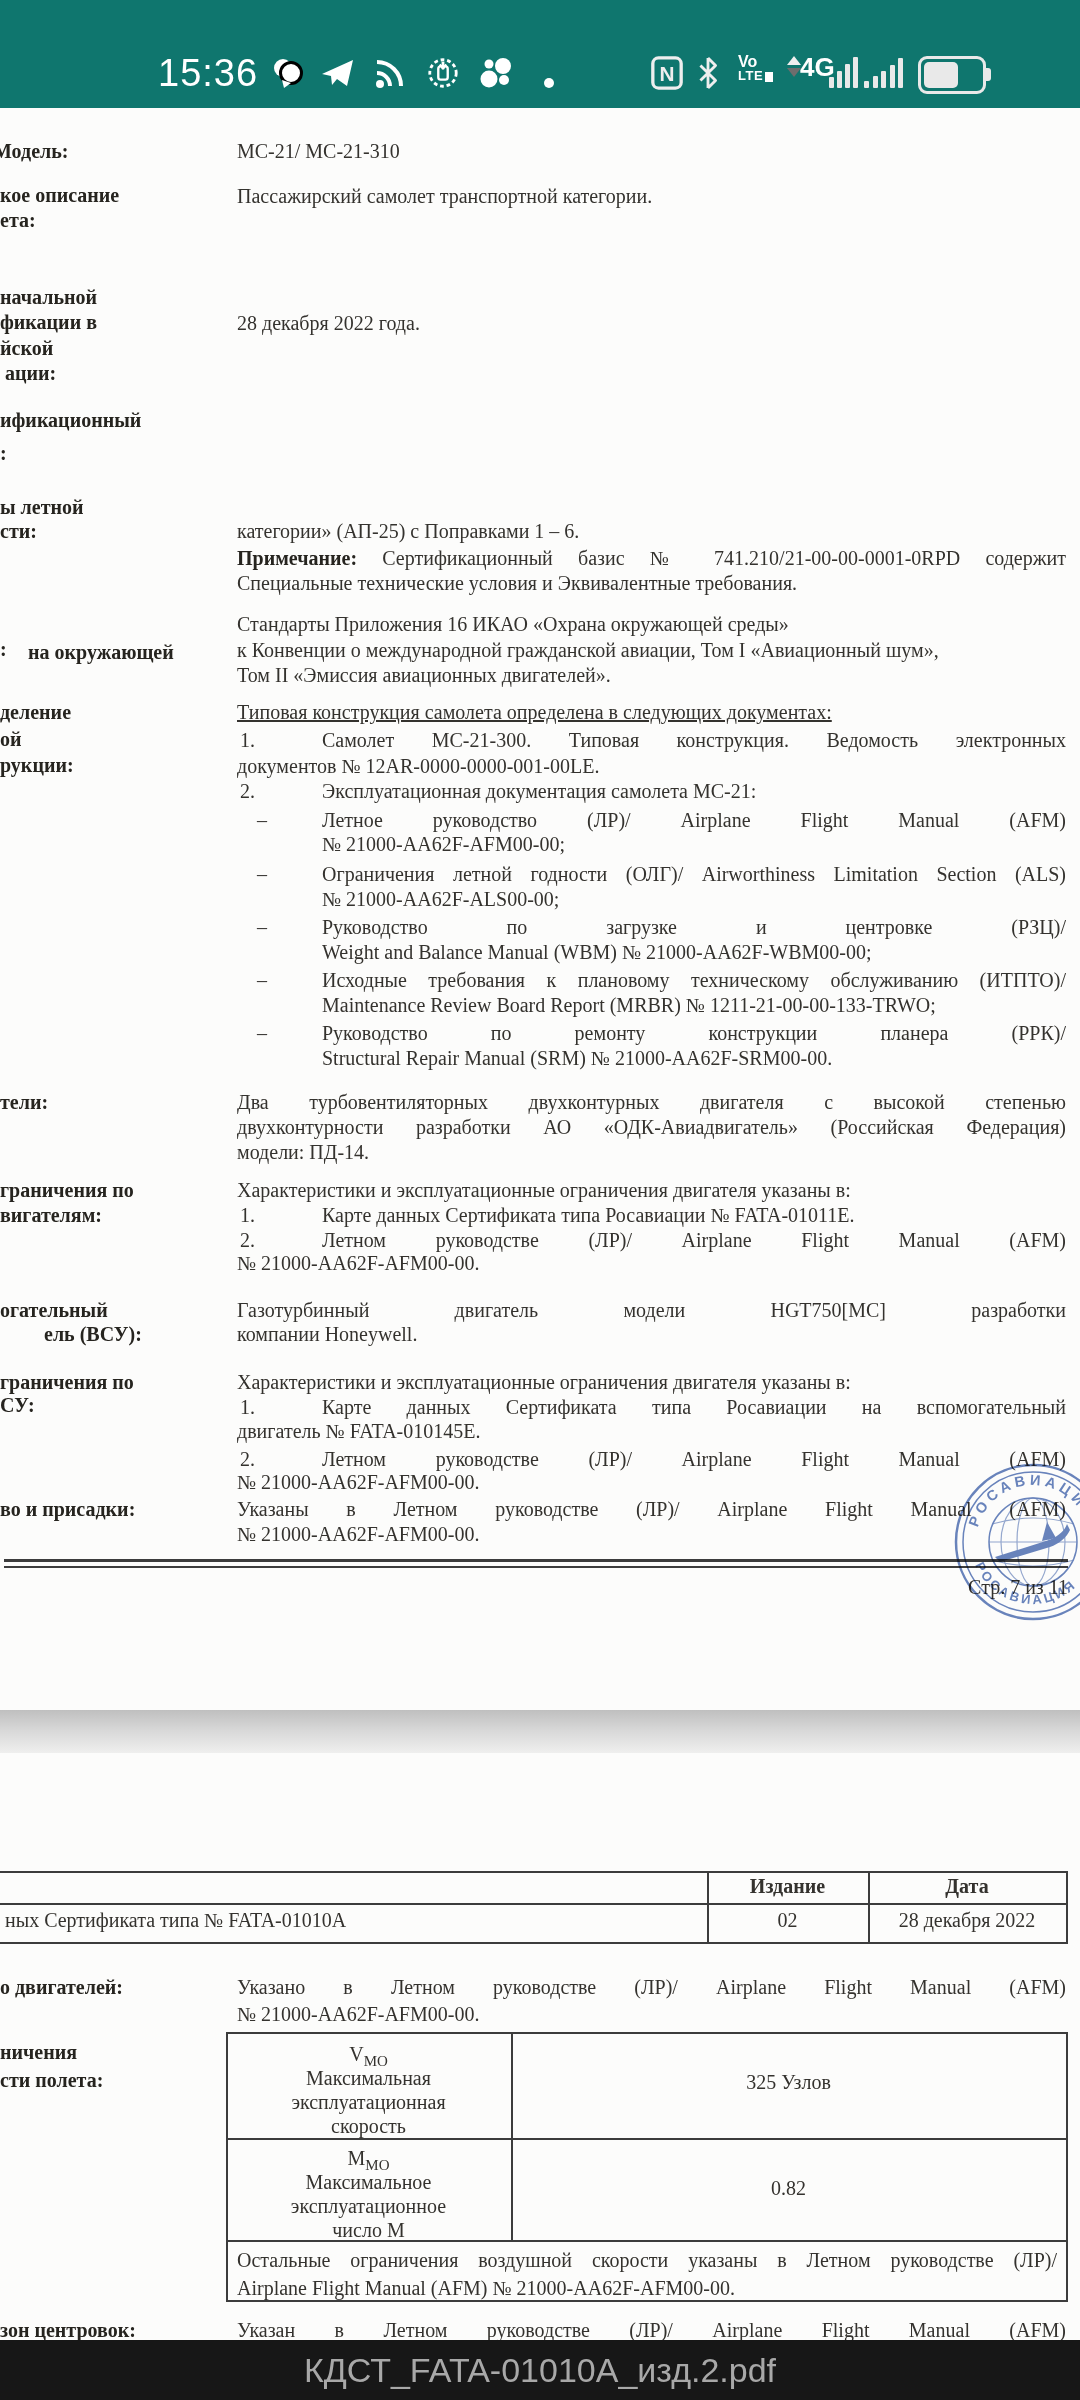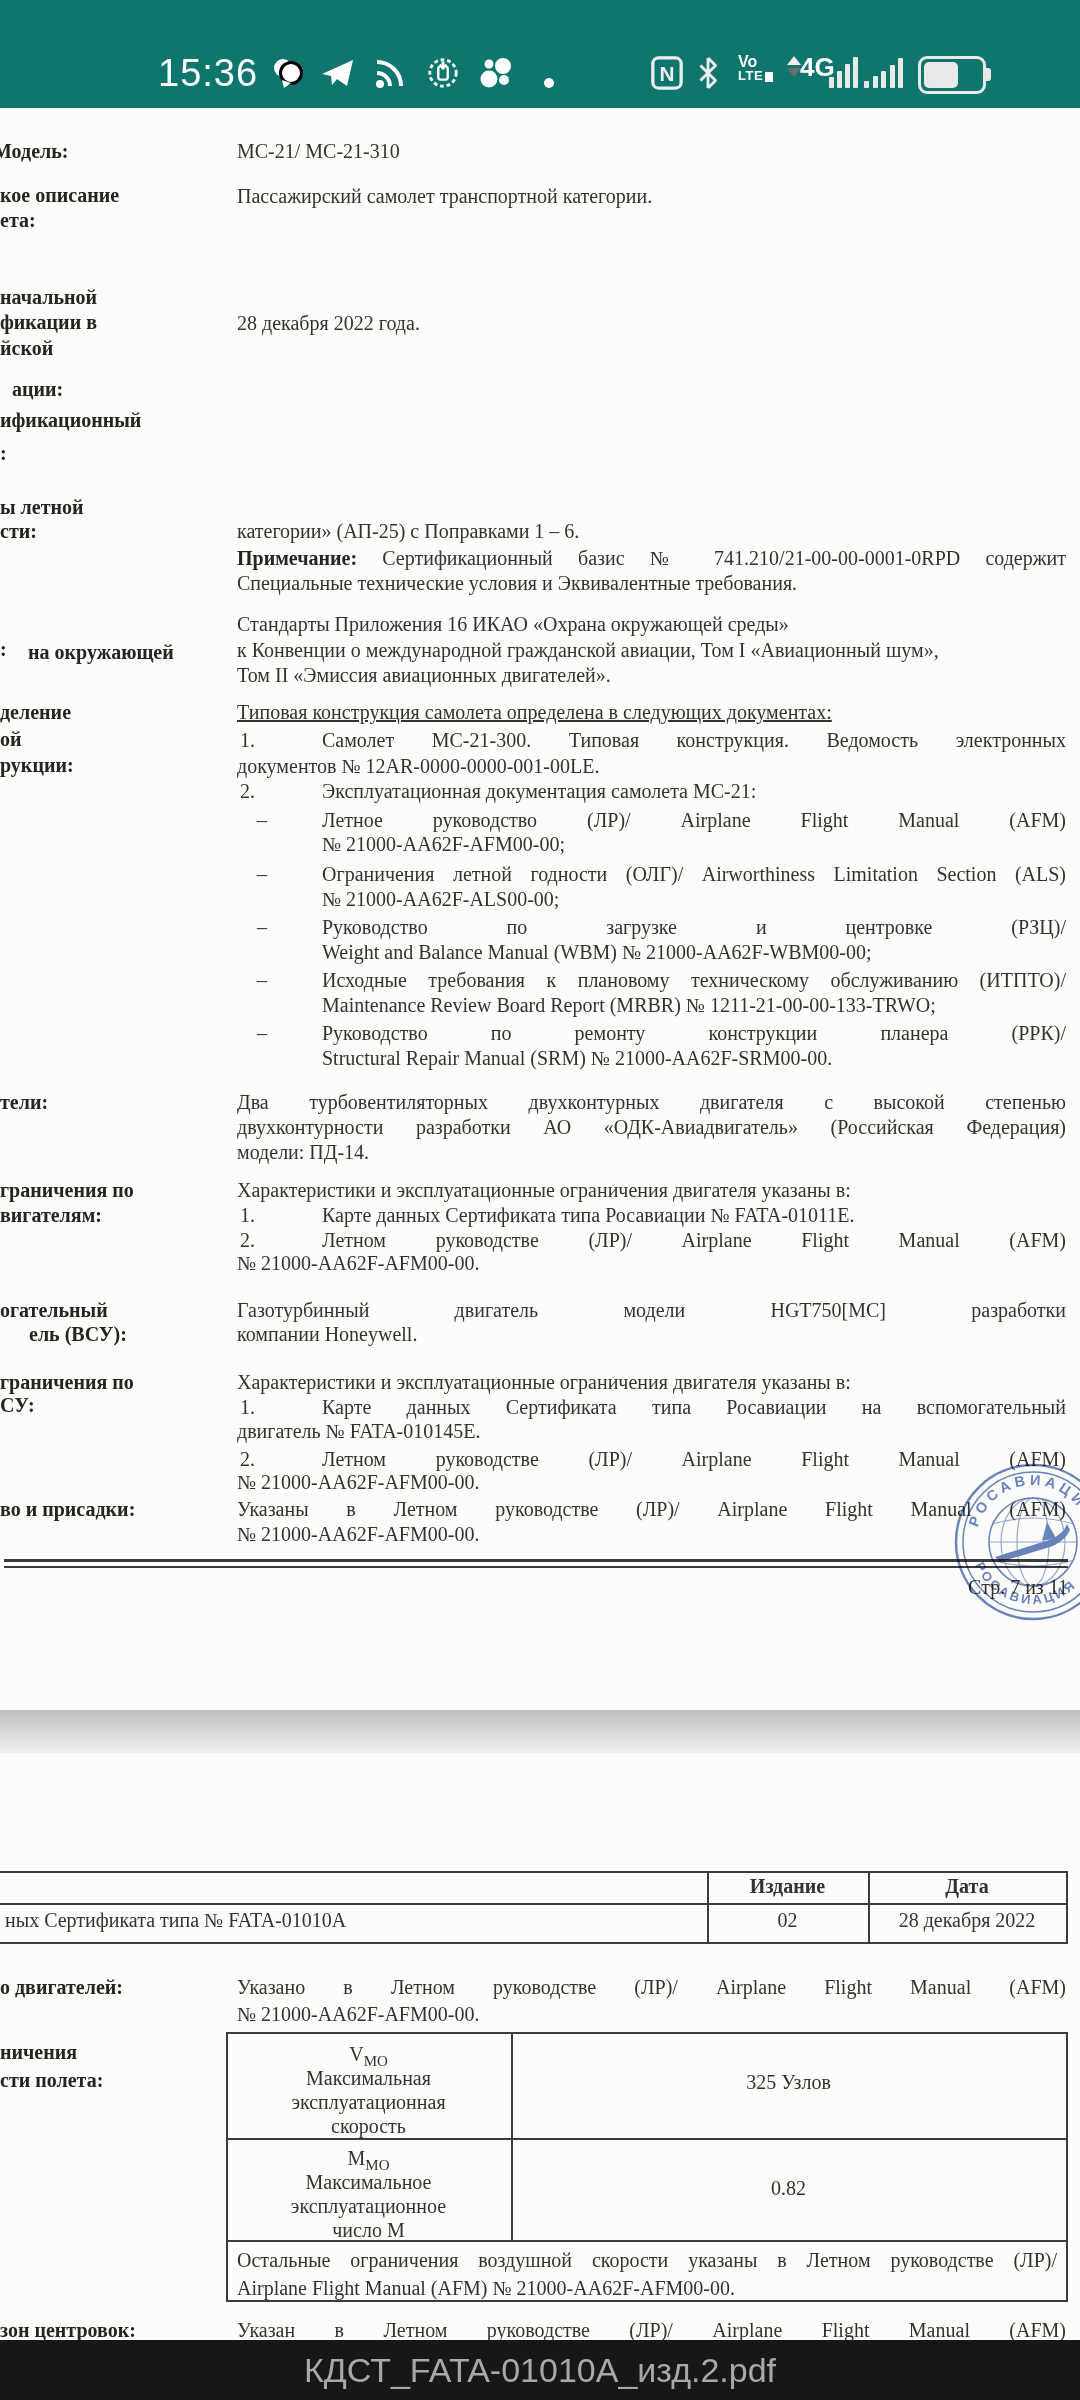--- a/index.html
+++ b/index.html
@@ -119,21 +119,21 @@
 
     <div id="p7" style="position:absolute;left:0;top:-108px;width:1080px;height:2508px;">
         <div class="doc-line lbl" style="left: -7px; top: 139px; width: 310px;">Модель:</div>
         <div class="doc-line" style="left: 237px; top: 139px; width: 829px;">МС-21/ МС-21-310</div>
         <div class="doc-line lbl" style="left: 0px; top: 183px; width: 310px;">кое описание</div>
         <div class="doc-line lbl" style="left: 0px; top: 208px; width: 310px;">ета:</div>
         <div class="doc-line" style="left: 237px; top: 184px; width: 829px;">Пассажирский самолет транспортной категории.</div>
         <div class="doc-line lbl" style="left: 0px; top: 285px; width: 310px;">начальной</div>
         <div class="doc-line lbl" style="left: 0px; top: 310px; width: 310px;">фикации в</div>
         <div class="doc-line lbl" style="left: 0px; top: 336px; width: 310px;">йской</div>
-        <div class="doc-line lbl" style="left: 12px; top: 361px; width: 310px; margin-top: 16px;">ации:</div>
+        <div class="doc-line lbl" style="left: 5px; top: 361px; width: 310px;">ации:</div>
         <div class="doc-line" style="left: 237px; top: 311px; width: 829px;">28 декабря 2022 года.</div>
         <div class="doc-line lbl" style="left: 0px; top: 408px; width: 310px;">ификационный</div>
         <div class="doc-line lbl" style="left: 0px; top: 441px; width: 310px;">:</div>
         <div class="doc-line lbl" style="left: 0px; top: 495px; width: 310px;">ы летной</div>
         <div class="doc-line lbl" style="left: 0px; top: 519px; width: 310px;">сти:</div>
         <div class="doc-line" style="left: 237px; top: 519px; width: 829px;">категории» (АП-25) с Поправками 1 – 6.</div>
         <div class="doc-line spread" style="left: 237px; top: 546px; width: 829px;"><b>Примечание:</b> Сертификационный базис № 741.210/21-00-00-0001-0RPD содержит</div>
         <div class="doc-line" style="left: 237px; top: 571px; width: 829px;">Специальные технические условия и Эквивалентные требования.</div>
         <div class="doc-line lbl" style="left: 0px; top: 640px; width: 310px; margin-left: 28px;">на окружающей</div>
         <div class="doc-line lbl" style="left: 0px; top: 637px; width: 310px;">:</div>
@@ -170,21 +170,21 @@
         <div class="doc-line" style="left: 237px; top: 1140px; width: 829px;">модели: ПД-14.</div>
         <div class="doc-line lbl" style="left: 0px; top: 1178px; width: 310px;">граничения по</div>
         <div class="doc-line lbl" style="left: 0px; top: 1203px; width: 310px;">вигателям:</div>
         <div class="doc-line" style="left: 237px; top: 1178px; width: 829px;">Характеристики и эксплуатационные ограничения двигателя указаны в:</div>
         <div class="doc-line" style="left: 240px; top: 1203px; width: 70px;">1.</div>
         <div class="doc-line" style="left: 322px; top: 1203px; width: 744px;">Карте данных Сертификата типа Росавиации № FATA-01011E.</div>
         <div class="doc-line" style="left: 240px; top: 1228px; width: 70px;">2.</div>
         <div class="doc-line spread" style="left: 322px; top: 1228px; width: 744px;">Летном руководстве (ЛР)/ Airplane Flight Manual (AFM)</div>
         <div class="doc-line" style="left: 237px; top: 1251px; width: 829px;">№ 21000-AA62F-AFM00-00.</div>
         <div class="doc-line lbl" style="left: 0px; top: 1298px; width: 310px;">огательный</div>
-        <div class="doc-line lbl" style="left: 1px; top: 1322px; width: 310px; padding-left: 28px;">ель (ВСУ):</div>
+        <div class="doc-line lbl" style="left: 16px; top: 1322px; width: 310px; padding-left: 28px;">ель (ВСУ):</div>
         <div class="doc-line spread" style="left: 237px; top: 1298px; width: 829px;">Газотурбинный двигатель модели HGT750[MC] разработки</div>
         <div class="doc-line" style="left: 237px; top: 1322px; width: 829px;">компании Honeywell.</div>
         <div class="doc-line lbl" style="left: 0px; top: 1370px; width: 310px;">граничения по</div>
         <div class="doc-line lbl" style="left: 0px; top: 1393px; width: 310px;">СУ:</div>
         <div class="doc-line" style="left: 237px; top: 1370px; width: 829px;">Характеристики и эксплуатационные ограничения двигателя указаны в:</div>
         <div class="doc-line" style="left: 240px; top: 1395px; width: 70px;">1.</div>
         <div class="doc-line spread" style="left: 322px; top: 1395px; width: 744px;">Карте данных Сертификата типа Росавиации на вспомогательный</div>
         <div class="doc-line" style="left: 237px; top: 1419px; width: 829px;">двигатель № FATA-010145E.</div>
         <div class="doc-line" style="left: 240px; top: 1447px; width: 70px;">2.</div>
         <div class="doc-line spread" style="left: 322px; top: 1447px; width: 744px;">Летном руководстве (ЛР)/ Airplane Flight Manual (AFM)</div>

